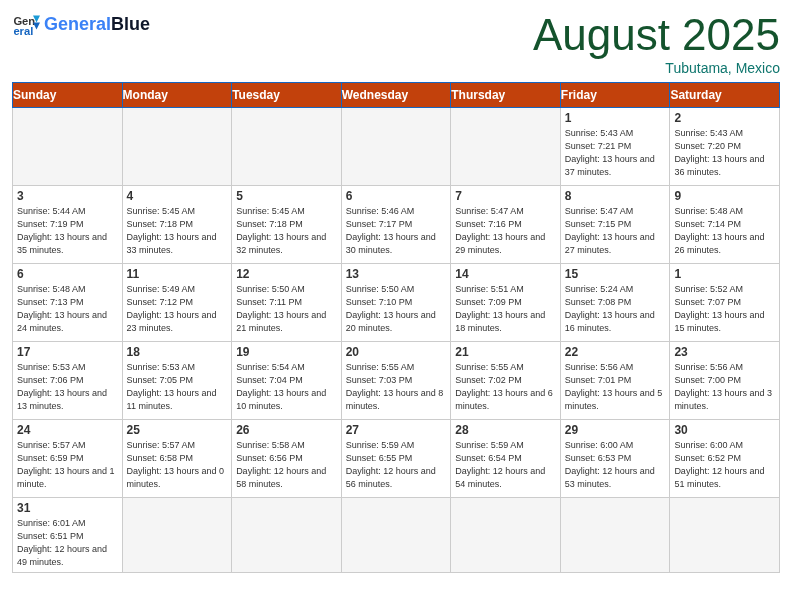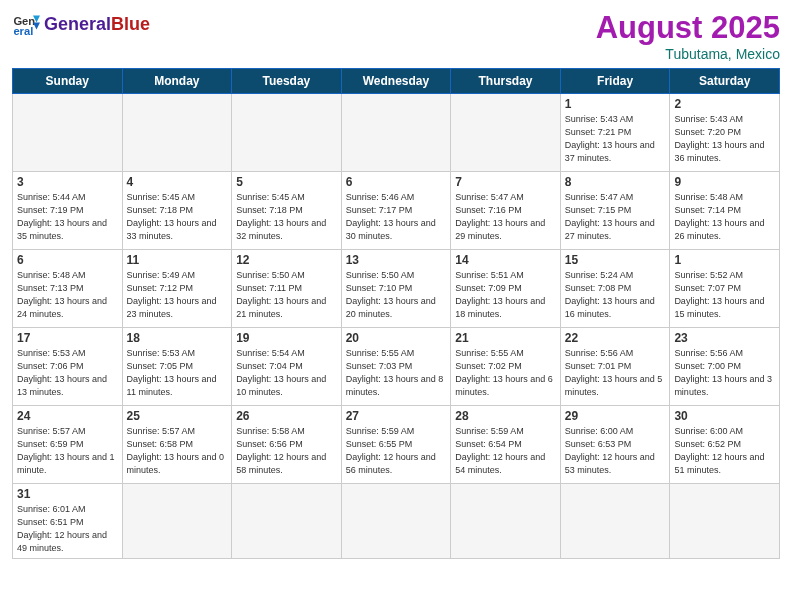--- a/index.html
+++ b/index.html
@@ -29,42 +29,42 @@
       gap: 4px;
     }
     .logo-icon {
       width: 28px;
       height: 28px;
     }
     .title-block {
       text-align: right;
     }
     .month-title {
-      font-size: 31px;
-      color: #a21caf;
-      font-weight: bold;
+      font-size: 44px;
+      color: #14532d;
+      font-weight: normal;
     }
     .location {
       font-size: 14px;
       color: #0f766e;
     }
     .calendar {
       flex: 1;
       border: 1px solid #ccc;
       border-collapse: collapse;
       width: 100%;
       table-layout: fixed;
     }
     .calendar th {
-      background: #0c4a6e;
+      background: #c2410c;
       color: #fff;
       font-size: 12px;
       font-weight: bold;
-      padding: 5px 8px;
-      text-align: center;
+      padding: 5px 0;
+      text-align: left;
       border: 1px solid #1565c0;
     }
     .calendar td {
       border: 1px solid #ccc;
       vertical-align: top;
       padding: 3px 4px;
       font-size: 9.5px;
       color: #333;
       height: 78px;
       width: calc(100% / 7);
@@ -94,21 +94,21 @@
   <div class="header">
     <div class="logo">
       <svg class="logo-icon" viewBox="0 0 40 40">
         <text x="2" y="22" font-size="16" font-weight="bold" fill="#333" font-family="Arial">Gen</text>
         <text x="2" y="36" font-size="16" font-weight="bold" fill="#1565c0" font-family="Arial">eral</text>
         <polygon points="30,8 40,8 35,18" fill="#1a9ad6"></polygon>
         <polygon points="30,18 40,18 35,28" fill="#1565c0"></polygon>
       </svg>
       <div>
         <div style="font-size:18px;font-weight:bold;color:#333;line-height:1">
-          <span style="color:#4c1d95">General</span><span style="color:#b91c1c">Blue</span>
+          <span style="color:#3b82f6">General</span><span style="color:#0f172a">Blue</span>
         </div>
       </div>
     </div>
     <div class="title-block">
       <div class="month-title">August 2025</div>
       <div class="location">Tubutama, Mexico</div>
     </div>
   </div>
 
   <table class="calendar">

